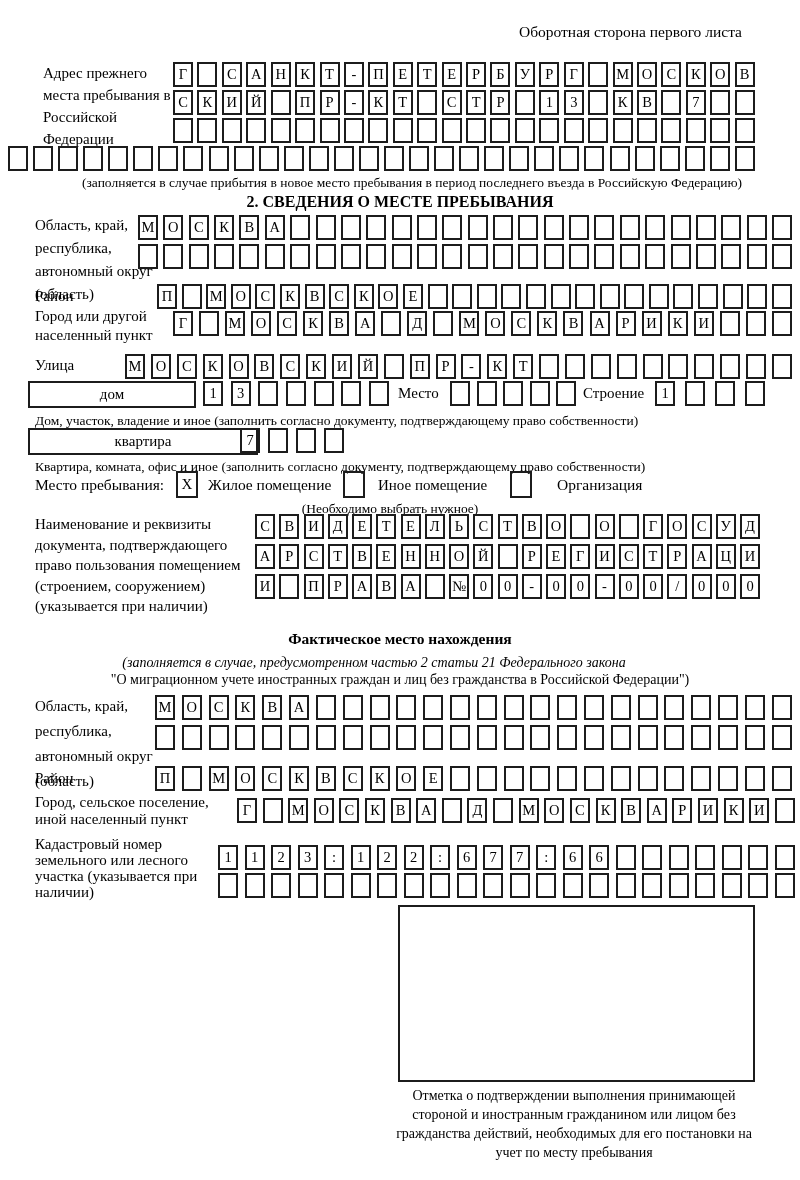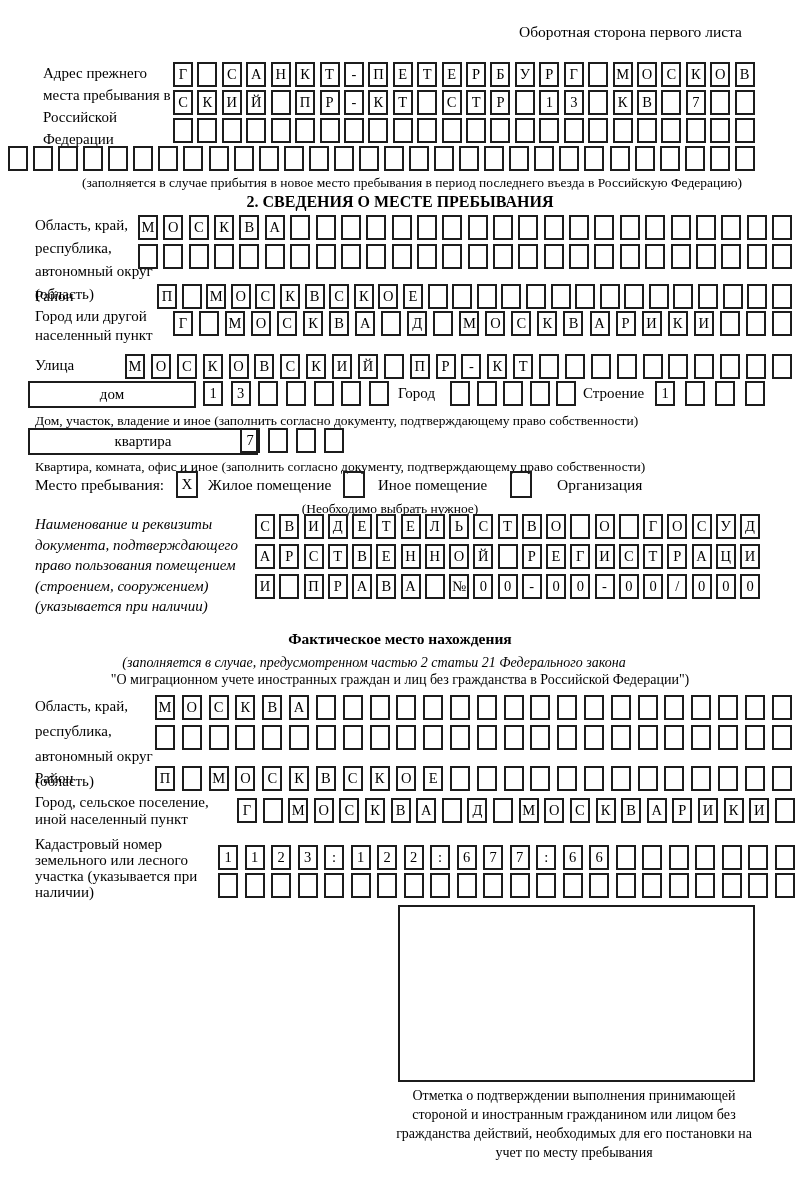--- a/index.html
+++ b/index.html
@@ -323,21 +323,21 @@
   <div class="abs widebox" style="left:28px; top:381px; width:168px;">дом</div>
   <div class="abs cellrow" style="left:203px; top:381px; width:186px;">
       <span class="cell">1</span>
       <span class="cell">3</span>
       <span class="cell"></span>
       <span class="cell"></span>
       <span class="cell"></span>
       <span class="cell"></span>
       <span class="cell"></span>
     </div>
-  <div class="abs lbl" style="left:398px; top:385px;">Город</div>
+  <div class="abs lbl" style="left:398px; top:385px;">Место</div>
   <div class="abs cellrow" style="left:450px; top:381px; width:126px;">
       <span class="cell"></span>
       <span class="cell"></span>
       <span class="cell"></span>
       <span class="cell"></span>
       <span class="cell"></span>
     </div>
   <div class="abs lbl" style="left:583px; top:385px;">Строение</div>
   <div class="abs cellrow" style="left:655px; top:381px; width:110px;">
       <span class="cell">1</span>
@@ -358,21 +358,21 @@
 
   <div class="abs lbl" style="left:35px; top:477px; font-size:15.5px;">Место пребывания:</div>
   <div class="abs checkbox" style="left:176px; top:471px;">X</div>
   <div class="abs lbl" style="left:208px; top:477px; font-size:15.5px;">Жилое помещение</div>
   <div class="abs checkbox" style="left:343px; top:471px;"></div>
   <div class="abs lbl" style="left:378px; top:477px; font-size:15px;">Иное помещение</div>
   <div class="abs checkbox" style="left:510px; top:471px;"></div>
   <div class="abs lbl" style="left:557px; top:477px; font-size:15.5px;">Организация</div>
   <div class="abs note center" style="left:90px; top:501px; width:600px;">(Необходимо выбрать нужное)</div>
 
-  <div class="abs lbl" style="left:35px; top:514px; width:214px; line-height:20.5px;font-style:italic;">Наименование и реквизиты документа, подтверждающего право пользования помещением (строением, сооружением) (указывается при наличии)</div>
+  <div class="abs lbl" style="left:35px; top:514px; width:214px; line-height:20.5px;">Наименование и реквизиты документа, подтверждающего право пользования помещением (строением, сооружением) (указывается при наличии)</div>
   <div class="abs cellrow" style="left:255px; top:514px; width:505px;">
       <span class="cell">С</span>
       <span class="cell">В</span>
       <span class="cell">И</span>
       <span class="cell">Д</span>
       <span class="cell">Е</span>
       <span class="cell">Т</span>
       <span class="cell">Е</span>
       <span class="cell">Л</span>
       <span class="cell">Ь</span>

